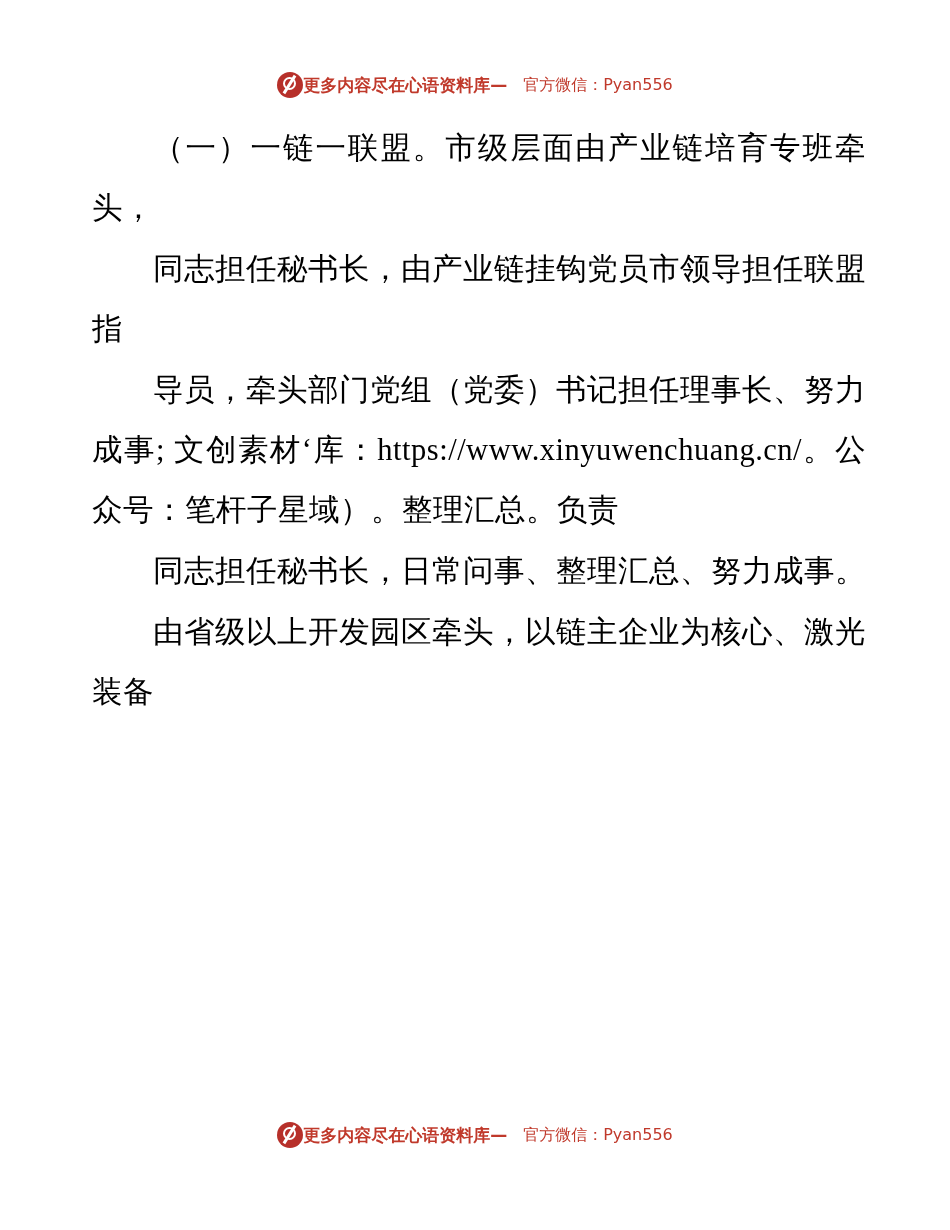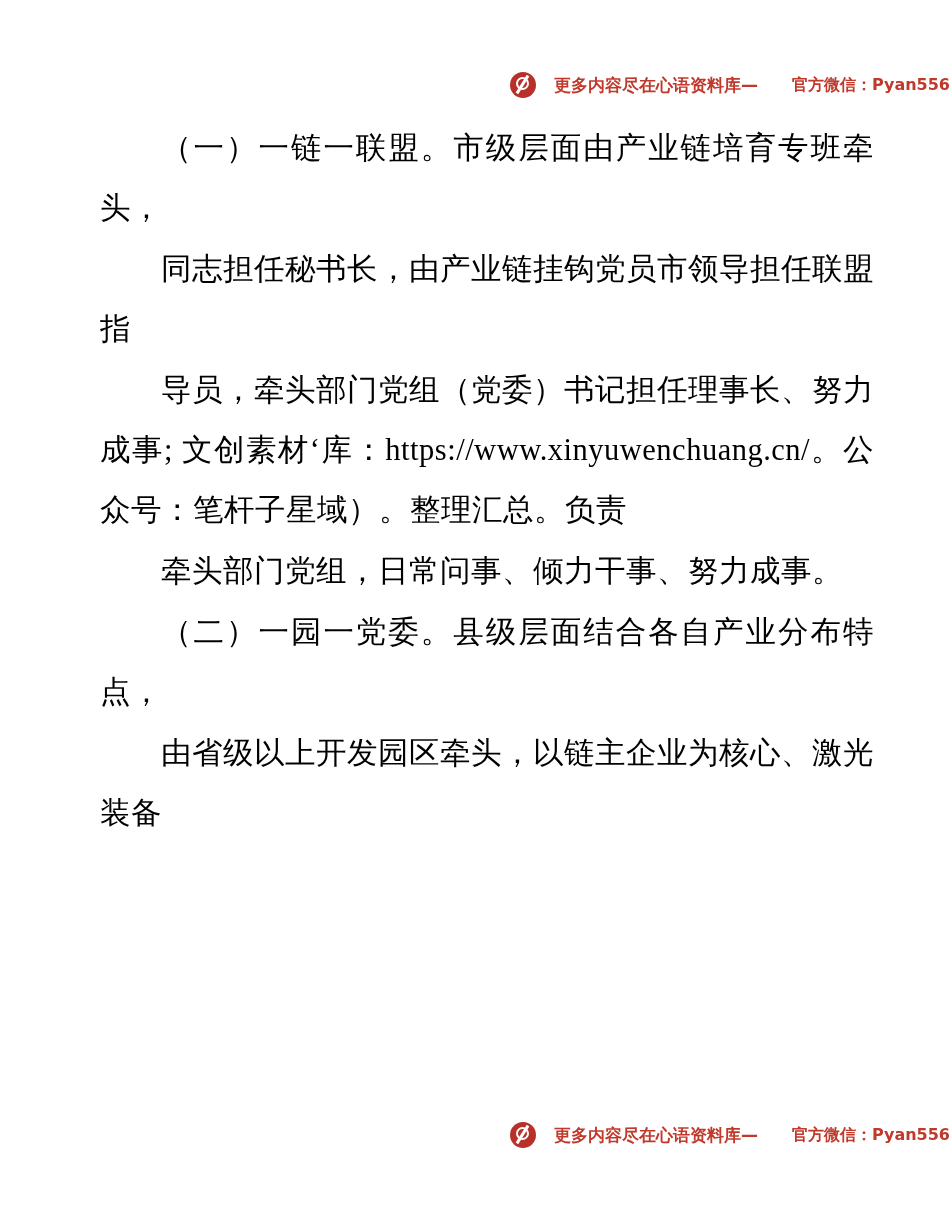--- a/index.html
+++ b/index.html
@@ -19,22 +19,22 @@
     width: 950px;
     height: 1230px;
     box-sizing: border-box;
     padding: 0 88px;
   }
 
   
   .watermark {
     display: flex;
     align-items: center;
-    justify-content: flex-end;
-    gap: 18px;
+    justify-content: center;
+    gap: 0;
     width: 100%;
   }
   .watermark-top {
     position: absolute;
     top: 72px;
     left: 0;
   }
   .watermark-bottom {
     position: absolute;
     top: 1122px;
@@ -77,28 +77,27 @@
     color: #c0392b;
     letter-spacing: 0px;
     white-space: nowrap;
   }
   .wm-text-2 {
     font-family: "DejaVu Sans", "Liberation Sans", sans-serif;
     font-size: 16px;
     color: #c0392b;
     white-space: nowrap;
     margin-left: 16px;
-    font-weight: bold;
   }
 
   
   .doc-body {
     position: absolute;
     top: 118px;
-    left: 100px;
+    left: 92px;
     width: 774px;
     font-family: Liberation Serif, serif;
   }
   p.para {
     margin: 0 0 1px 0;
     font-size: 30.5px;
     line-height: 60px;
     text-align: justify;
     text-justify: inter-ideograph;
     letter-spacing: 0.5px;
@@ -116,22 +115,21 @@
   <div class="watermark watermark-top">
     <span class="wm-logo"></span>
     <span class="wm-text">更多内容尽在心语资料库—</span>
     <span class="wm-text-2">官方微信：Pyan556</span>
   </div>
 
   <div class="doc-body">
     <p class="para indent">（一）一链一联盟。市级层面由产业链培育专班牵头，</p>
     <p class="para indent">同志担任秘书长，由产业链挂钩党员市领导担任联盟指</p>
     <p class="para indent">导员，牵头部门党组（党委）书记担任理事长、努力成事; 文创素材‘库：https://www.xinyuwenchuang.cn/。公众号：笔杆子星域）。整理汇总。负责</p>
-    <p class="para indent">牵头部门党组，日常问事、倾力干事、努力成事。</p>
-    <p class="para indent">（二）一园一党委。县级层面结合各自产业分布特点，</p>
+    <p class="para indent">同志担任秘书长，日常问事、整理汇总、努力成事。</p>
     <p class="para indent">由省级以上开发园区牵头，以链主企业为核心、激光装备</p>
   </div>
 
   <div class="watermark watermark-bottom">
     <span class="wm-logo"></span>
     <span class="wm-text">更多内容尽在心语资料库—</span>
     <span class="wm-text-2">官方微信：Pyan556</span>
   </div>
 
 </div>

